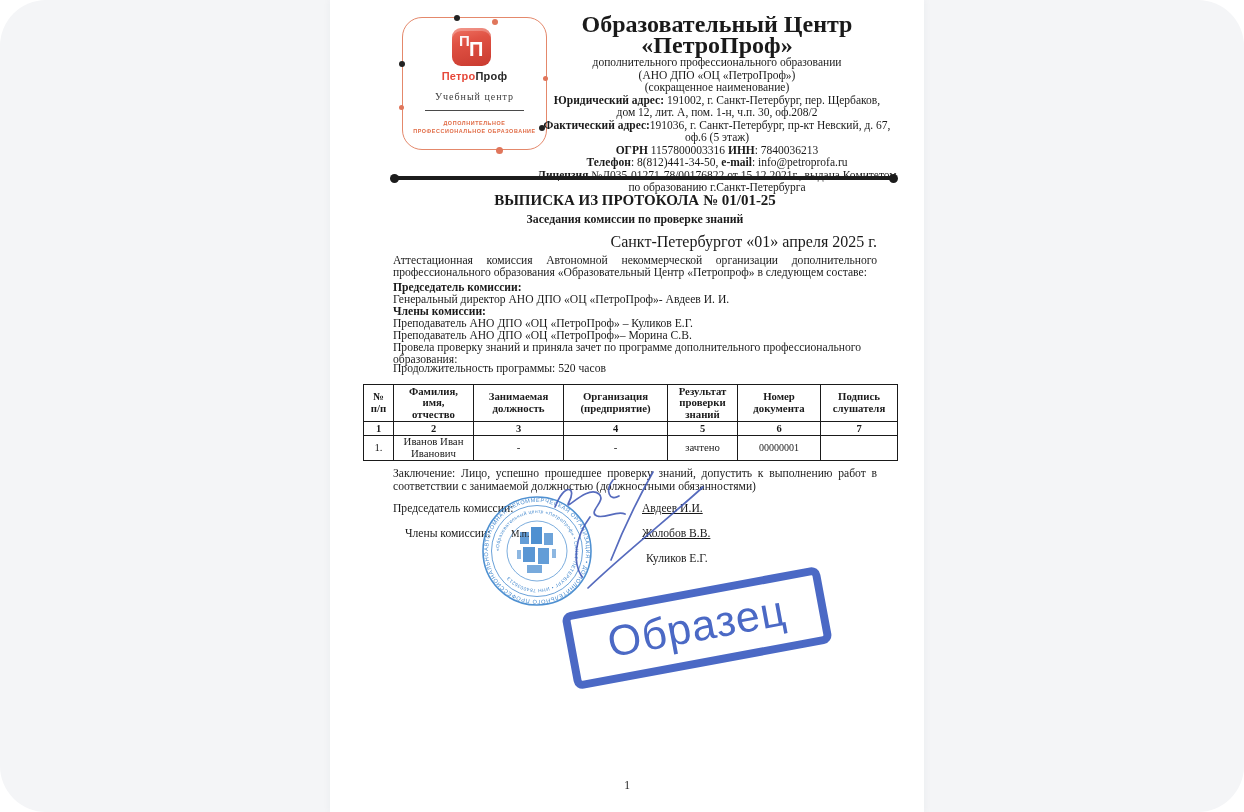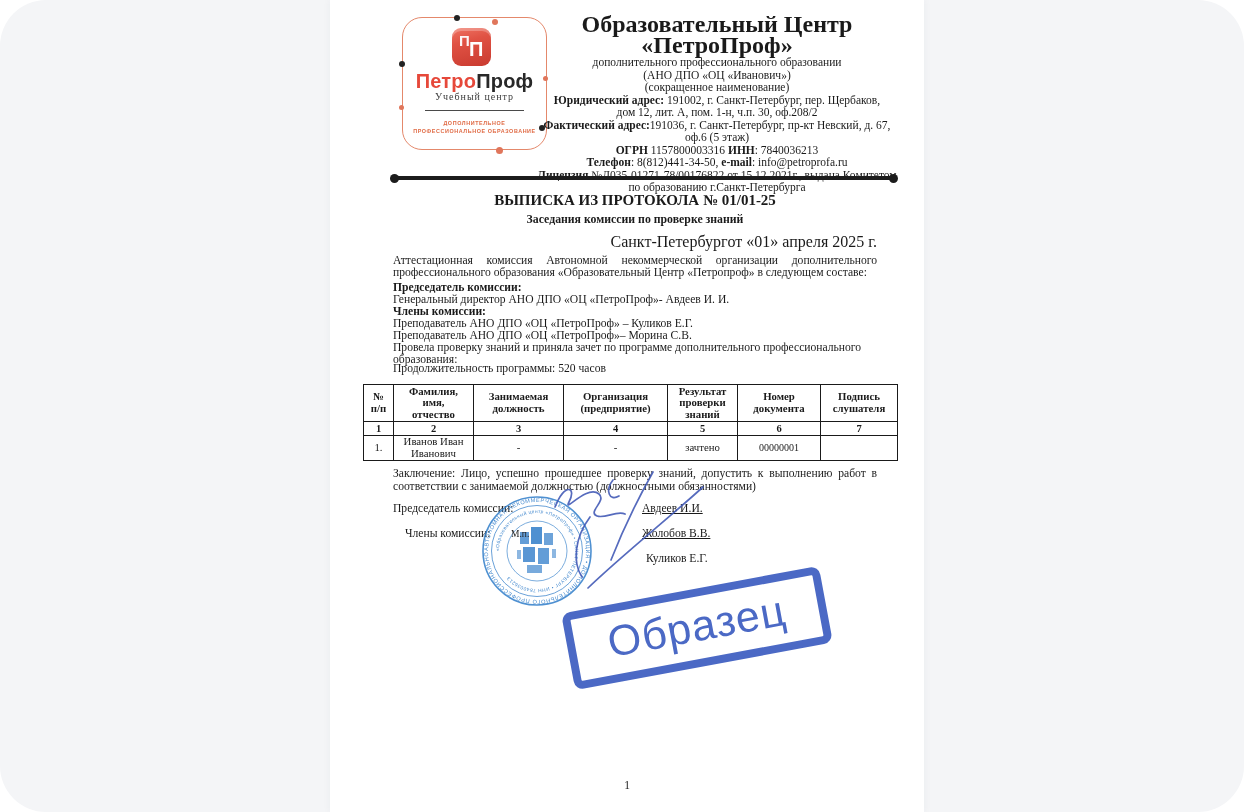--- a/index.html
+++ b/index.html
@@ -7,21 +7,21 @@
   .page{position:absolute;left:330px;top:0;width:594px;height:812px;background:#ffffff;box-shadow:0 0 8px rgba(40,50,70,0.05);}
 
   
   .logo-frame{position:absolute;left:72px;top:17px;width:143px;height:131px;border:1.5px solid #e4886b;border-radius:20px;}
   .logo-dot{position:absolute;border-radius:50%;}
   .d-black{background:#222;}
   .d-orange{background:#e0765b;}
   .logo-icon{position:absolute;left:49px;top:10px;width:39px;height:38px;border-radius:9px;background:linear-gradient(165deg,#ef7463 0%,#e05244 35%,#c93a2f 100%);box-shadow:inset 0 3px 0 rgba(255,255,255,0.25);color:#fff;font-family:"Liberation Sans","DejaVu Sans",sans-serif;font-weight:bold;text-align:center;}
   .logo-icon .p1{position:absolute;left:7px;top:4px;font-size:15px;opacity:.95;}
   .logo-icon .p2{position:absolute;left:17px;top:10px;font-size:20px;}
-  .logo-word{position:absolute;left:0;top:52px;width:100%;text-align:center;font-family:"Liberation Sans","DejaVu Sans",sans-serif;font-size:20px;font-weight:bold;letter-spacing:.2px;}
+  .logo-word{position:absolute;left:0;top:52px;width:100%;text-align:center;font-family:"Liberation Sans","DejaVu Sans",sans-serif;font-size:11px;font-weight:bold;letter-spacing:.2px;}
   .logo-word .petro{color:#e6483a;}
   .logo-word .prof{color:#282828;}
   .logo-sub{position:absolute;left:0;top:73px;width:100%;text-align:center;font-family:Liberation Serif, serif;font-size:10px;color:#3c3c3c;letter-spacing:1px;}
   .logo-line{position:absolute;left:22px;top:92px;width:99px;height:0;border-top:1.5px solid #4a4a4a;}
   .logo-tag{position:absolute;left:0;top:101px;width:100%;text-align:center;font-family:"Liberation Sans","DejaVu Sans",sans-serif;font-size:5.4px;font-weight:bold;color:#e06a44;letter-spacing:.6px;line-height:8px;}
 
   
   .org-info{position:absolute;left:198px;top:14px;width:378px;text-align:center;}
   .org-title{font-size:24px;font-weight:bold;line-height:21px;}
   .org-line{font-size:11.5px;line-height:12.5px;}
@@ -89,21 +89,21 @@
       <div class="logo-line"></div>
       <div class="logo-tag">
         <div>ДОПОЛНИТЕЛЬНОЕ</div>
         <div>ПРОФЕССИОНАЛЬНОЕ ОБРАЗОВАНИЕ</div>
       </div>
     </div>
 
     <div class="org-info">
       <div class="org-title">Образовательный Центр «ПетроПроф»</div>
       <div class="org-line">дополнительного профессионального образовании</div>
-      <div class="org-line">(АНО ДПО «ОЦ «Иванович»)</div>
+      <div class="org-line">(АНО ДПО «ОЦ «ПетроПроф»)</div>
       <div class="org-line">(сокращенное наименование)</div>
       <div class="org-line"><b>Юридический адрес:</b><span> 191002, г. Санкт-Петербург, пер. Щербаков,</span></div>
       <div class="org-line">дом 12, лит. А, пом. 1-н, ч.п. 30, оф.208/2</div>
       <div class="org-line"><b>Фактический адрес:</b><span>191036, г. Санкт-Петербург, пр-кт Невский, д. 67,</span></div>
       <div class="org-line">оф.6 (5 этаж)</div>
       <div class="org-line"><b>ОГРН</b><span> 1157800003316 </span><b>ИНН</b><span>: 7840036213</span></div>
       <div class="org-line"><b>Телефон</b><span>: 8(812)441-34-50, </span><b>e-mail</b><span>: info@petroprofa.ru</span></div>
       <div class="org-line"><b>Лицензия</b><span> №Л035-01271-78/00176822 от 15.12.2021г., выдана Комитетом</span></div>
       <div class="org-line">по образованию г.Санкт-Петербурга</div>
     </div>

